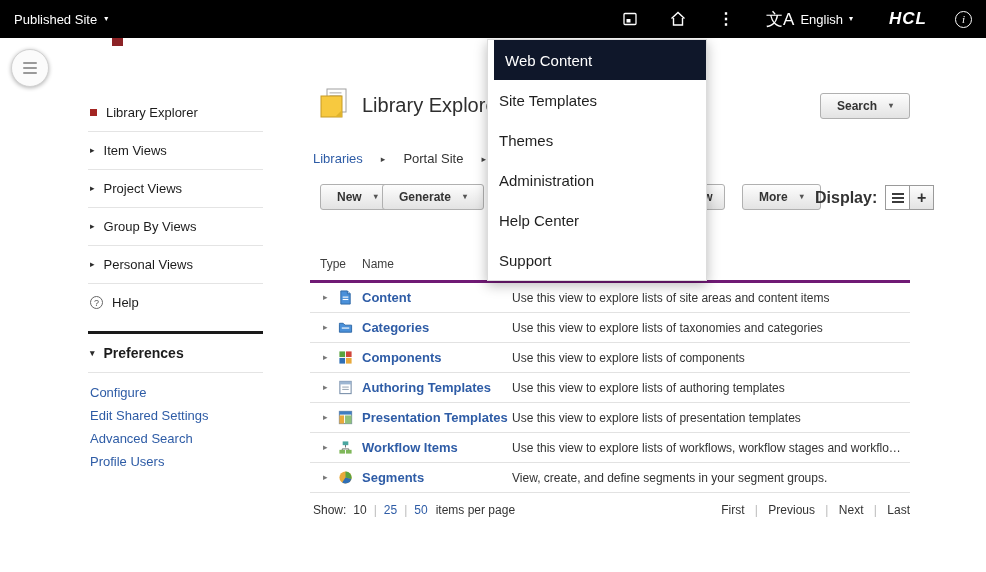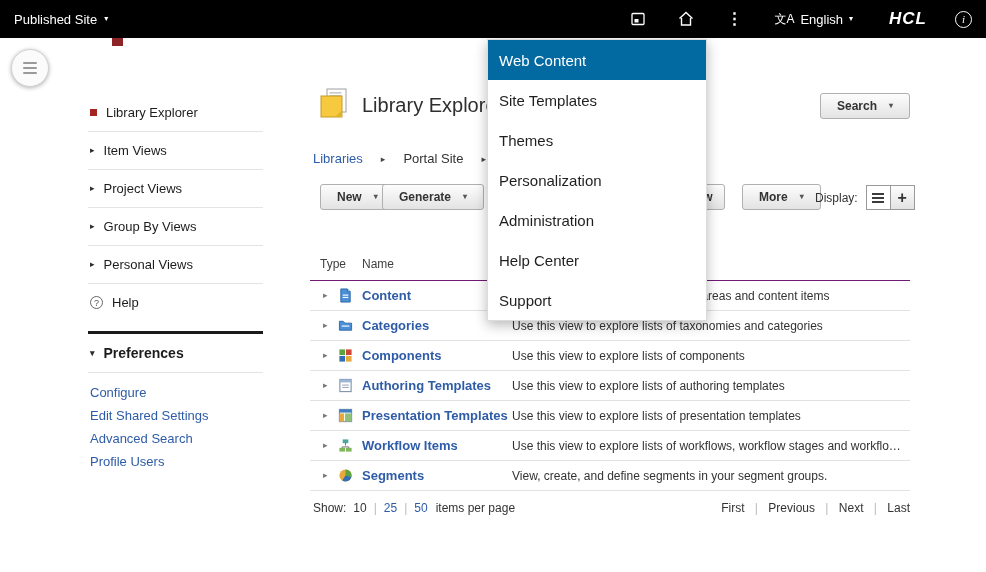--- a/index.html
+++ b/index.html
@@ -10,21 +10,21 @@
   .topbar { position: absolute; top: 0; left: 0; right: 0; height: 38px; background: #000;
             display: flex; align-items: center; padding: 0 14px; color: #fff; z-index: 30; }
   .site-selector { display: flex; align-items: center; gap: 7px; font-size: 13px; cursor: pointer; }
   .caret { font-size: 8px; line-height: 1; }
   .topbar-right { margin-left: auto; display: flex; align-items: center; }
   .tb-icon { display: flex; align-items: center; justify-content: center; cursor: pointer; }
   .tb-icon.open-site { margin-right: 31px; }
   .tb-icon.home { margin-right: 31px; }
   .kebab { font-size: 16px; font-weight: bold; margin-right: 32px; cursor: pointer; line-height: 1; }
   .lang { display: flex; align-items: center; gap: 6px; font-size: 13px; margin-right: 36px; cursor: pointer; }
-  .translate-glyph { font-size: 12px; }
+  .translate-glyph { font-size: 17px; }
   .brand { font-size: 17px; font-weight: 800; font-style: italic; letter-spacing: 1px; margin-right: 28px; }
   .info-circle { width: 17px; height: 17px; border: 1.4px solid #fff; border-radius: 50%;
                  display: flex; align-items: center; justify-content: center;
                  font-size: 11px; font-style: italic; font-family: "Liberation Serif", serif; cursor: pointer; }
   .red-tab { position: absolute; left: 112px; top: 38px; width: 11px; height: 8px; background: #8c2326; z-index: 5; }
 
   
   .menu-fab { position: absolute; left: 11px; top: 49px; width: 38px; height: 38px; border-radius: 50%;
               background: #fbfbfb; border: 1px solid #d2d2d2; box-shadow: 0 1px 4px rgba(0,0,0,.3);
               display: flex; flex-direction: column; align-items: center; justify-content: center; gap: 3px; cursor: pointer; }
@@ -58,52 +58,52 @@
   .breadcrumb a { color: #2e5ca6; text-decoration: none; cursor: pointer; }
   .bc-arrow { color: #444; font-size: 9px; }
   .bc-current { color: #333; cursor: pointer; }
 
   .toolbar { position: relative; margin-top: 18px; height: 30px; }
   .btn-new { position: absolute; left: 10px; }
   .btn-generate { position: absolute; left: 72px; }
   .btn-preview { position: absolute; left: 345px; width: 70px; justify-content: center; }
   .btn-more { position: absolute; left: 432px; }
   .display-group { position: absolute; left: 505px; top: 1px; display: flex; align-items: center; }
-  .display-label { font-size: 12px; color: #333; margin-right: 8px; }
+  .display-label { font-size: 16px; color: #333; margin-right: 8px; font-weight: bold; }
   .view-btn { width: 25px; height: 25px; border: 1px solid #9a9a9a; background: #fff;
               display: flex; align-items: center; justify-content: center; cursor: pointer; padding: 0; }
   .view-btn.plus { margin-left: -1px; background: linear-gradient(#fdfdfd, #e3e3e3);
                    font-size: 16px; font-weight: bold; color: #333; font-family: inherit; }
   .list-glyph { display: flex; flex-direction: column; gap: 2px; }
   .list-glyph i { display: block; width: 12px; height: 2px; background: #3c3c3c; }
 
   .table { margin-top: 38px; font-size: 12px; }
   .thead { display: grid; grid-template-columns: 52px 150px 1fr; padding: 5px 0 9px;
-           color: #3f3f3f; border-bottom: 1px solid #701a75; }
+           color: #3f3f3f; border-bottom: 3px solid #701a75; }
   .th-type { padding-left: 10px; }
   .trow { display: grid; grid-template-columns: 28px 24px 150px 1fr; align-items: center;
           height: 30px; border-bottom: 1px solid #e2e2e2; }
   .expand { color: #777; font-size: 9px; padding-left: 13px; cursor: pointer; line-height: 1; }
   .row-icon { display: flex; align-items: center; }
   .rname { color: #2e5ca6; font-weight: bold; font-size: 13px; cursor: pointer; }
   .rdesc { color: #333; white-space: nowrap; overflow: hidden; text-overflow: ellipsis; padding-right: 2px; }
 
   .pager { display: flex; align-items: center; margin-top: 10px; padding-left: 3px; font-size: 12px; color: #333; }
   .pager .sep { color: #bbb; margin: 0 7px; }
   .pager a { color: #2e5ca6; text-decoration: none; cursor: pointer; }
   .pager .suffix { margin-left: 8px; }
   .pager-right { margin-left: auto; }
   .pager-right span.navlink { cursor: pointer; }
 
   
   .dropdown { position: absolute; left: 487px; top: 39px; width: 220px; background: #fff;
               border: 1px solid #dcdcdc; box-shadow: 0 4px 12px rgba(0,0,0,.28); z-index: 20; }
   .menu-item { height: 40px; display: flex; align-items: center; padding: 0 11px;
                font-size: 15px; color: #1f1f1f; cursor: pointer; }
-  .menu-item.selected { background: #0369a1; color: #fff; }
+  .menu-item.selected { background: #0f172a; color: #fff; margin-left: 6px; }
 </style>
 </head>
 <body>
 
 <div class="screen">
 
   <header class="topbar">
     <div class="site-selector">
       <span>Published Site</span>
       <span class="caret">▾</span>
@@ -353,19 +353,18 @@
         <span class="sep">|</span>
         <span class="navlink">Last</span>
       </span>
     </div>
   </main>
 
   <div class="dropdown">
     <div class="menu-item selected">Web Content</div>
     <div class="menu-item">Site Templates</div>
     <div class="menu-item">Themes</div>
-    <div class="menu-item">Personalization</div>
     <div class="menu-item">Administration</div>
     <div class="menu-item">Help Center</div>
     <div class="menu-item">Support</div>
   </div>
 
 </div>
 
 </body></html>

